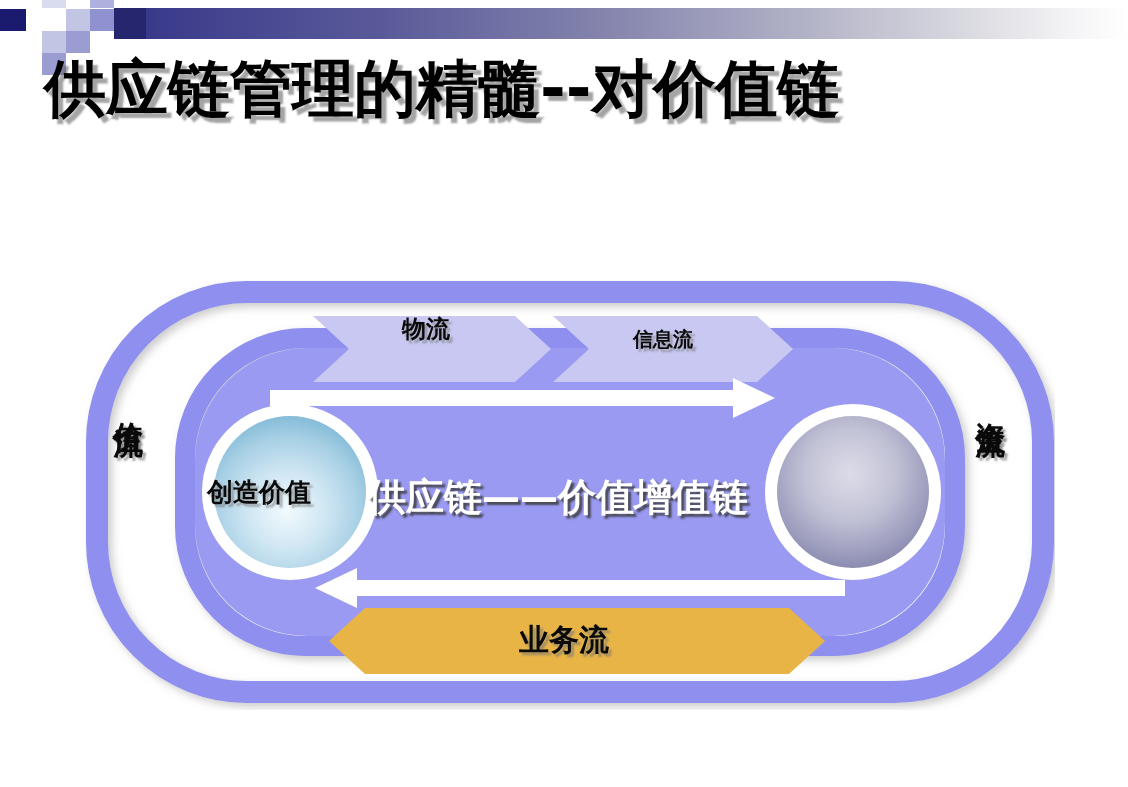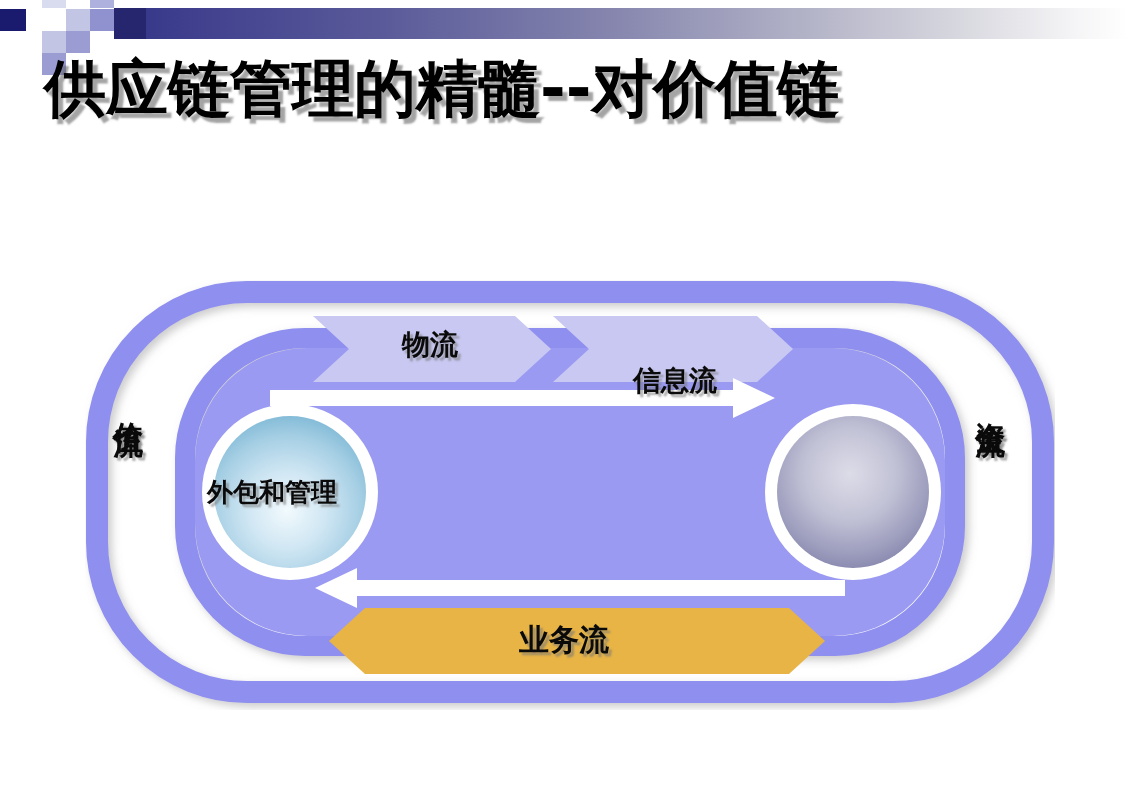--- a/index.html
+++ b/index.html
@@ -73,22 +73,22 @@
     pointer-events: none;
   }
   .vert {
     writing-mode: vertical-rl;
     text-orientation: upright;
     letter-spacing: 2px;
     line-height: 1;
   }
   #label-value-flow  { left: 28px;  top: 118px; font-size: 30px; }
   #label-capital-flow{ left: 890px; top: 118px; font-size: 30px; }
-  #label-logistics   { left: 317px; top: 46px;  font-size: 28px; }
-  #label-info-flow   { left: 548px; top: 46px;  font-size: 28px; margin-top: 36px; }
+  #label-logistics   { left: 317px; top: 33px;  font-size: 24px; }
+  #label-info-flow   { left: 548px; top: 46px;  font-size: 20px; }
   #label-business-flow{left: 434px; top: 340px; font-size: 30px; }
   #label-create-value{ left: 122px; top: 195px; font-size: 26px; }
   #label-add-profit  { left: 698px; top: 195px; font-size: 26px; }
 
   #label-chain-center {
     position: absolute;
     left: 283px; top: 192px;
     font-size: 38px;
     font-weight: bold;
     color: #ffffff;
@@ -183,16 +183,17 @@
   <div class="dg-label vert" id="label-value-flow">价值流</div>
 
   <div class="dg-label vert" id="label-capital-flow">资金流</div>
 
   <div class="dg-label" id="label-logistics">物流</div>
 
   <div class="dg-label" id="label-info-flow">信息流</div>
 
   <div class="dg-label" id="label-business-flow">业务流</div>
 
-  <div class="dg-label" id="label-create-value">外包和管理</div>
+  <div class="dg-label" id="label-create-value">创造价值</div>
 
 
+  <div id="label-chain-center">供应链——价值增值链</div>
 </div>
 
 </body></html>

